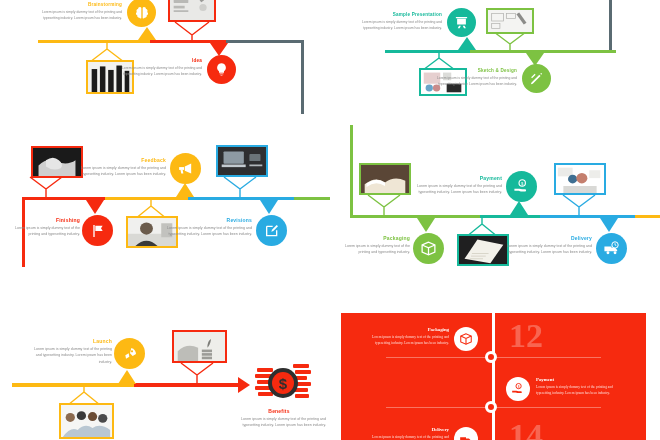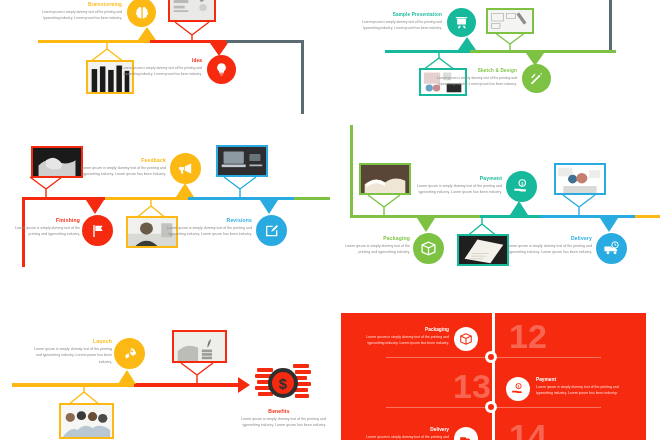--- a/index.html
+++ b/index.html
@@ -37,21 +37,21 @@
 
   
   .tblk{position:absolute;}
   .ttitle{font-weight:bold;letter-spacing:.2px;margin:0 0 2px 0;}
   .tbody{margin:0;color:#8a8a8a;}
 
   .ta-r{text-align:right;}
   .ta-l{text-align:left;}
 
   
-  .redpanel{position:absolute;background:#F62A0F;overflow:hidden;}
+  .redpanel{position:absolute;background:#F62A0F;overflow:hidden;font-family:Liberation Serif, serif;}
   .rp-spine{position:absolute;width:3px;background:#ffffff;left:50%;margin-left:-1.5px;top:0;bottom:0;}
   .rp-node{position:absolute;width:12px;height:12px;border-radius:50%;background:#F62A0F;border:3px solid #ffffff;left:50%;margin-left:-9px;box-sizing:border-box;}
   .rp-rule{position:absolute;height:1px;background:rgba(255,255,255,.35);}
   .rp-num{position:absolute;color:rgba(255,255,255,.28);font-weight:bold;line-height:1;}
   .rp-badge{position:absolute;border-radius:50%;background:#ffffff;display:flex;align-items:center;justify-content:center;}
   .rp-title{color:#ffffff;font-weight:bold;margin:0 0 2px 0;}
   .rp-body{color:rgba(255,255,255,.82);margin:0;}
 </style>
 </head>
 <body>
@@ -434,21 +434,20 @@
           <path d="M3 7l9 4 9-4M12 11v10"></path>
       </svg>
     </div>
     <div class="tblk ta-r" style="left:22px;top:14px;width:86px;">
       <p class="rp-title" style="font-size:4.8px;">Packaging</p>
       <p class="rp-body" style="font-size:3.5px;line-height:6px;">Lorem ipsum is simply dummy text of the printing and typesetting industry. Lorem ipsum has been industry.</p>
     </div>
 
     <div class="rp-rule" style="left:45px;top:94px;width:215px;"></div>
     <div class="rp-node" style="top:88px;"></div>
-    <div class="rp-num" style="left:112px;top:56px;font-size:34px;">13</div>
     <div class="rp-badge" style="left:165px;top:64px;width:24px;height:24px;">
       <svg width="14" height="14" viewBox="0 0 24 24" fill="#F62A0F">
         <circle cx="13" cy="7" r="4.5" fill="none" stroke="#F62A0F" stroke-width="1.6"></circle>
           <text x="13" y="10" font-size="6" text-anchor="middle" fill="#F62A0F">$</text>
         <path d="M2 15h7l4 1h4a1.5 1.5 0 0 1 0 3h-6l-3-1H2z"></path>
       </svg>
     </div>
     <div class="tblk ta-l" style="left:195px;top:64px;width:86px;">
       <p class="rp-title" style="font-size:4.8px;">Payment</p>
       <p class="rp-body" style="font-size:3.5px;line-height:6px;">Lorem ipsum is simply dummy text of the printing and typesetting industry. Lorem ipsum has been industry.</p>

